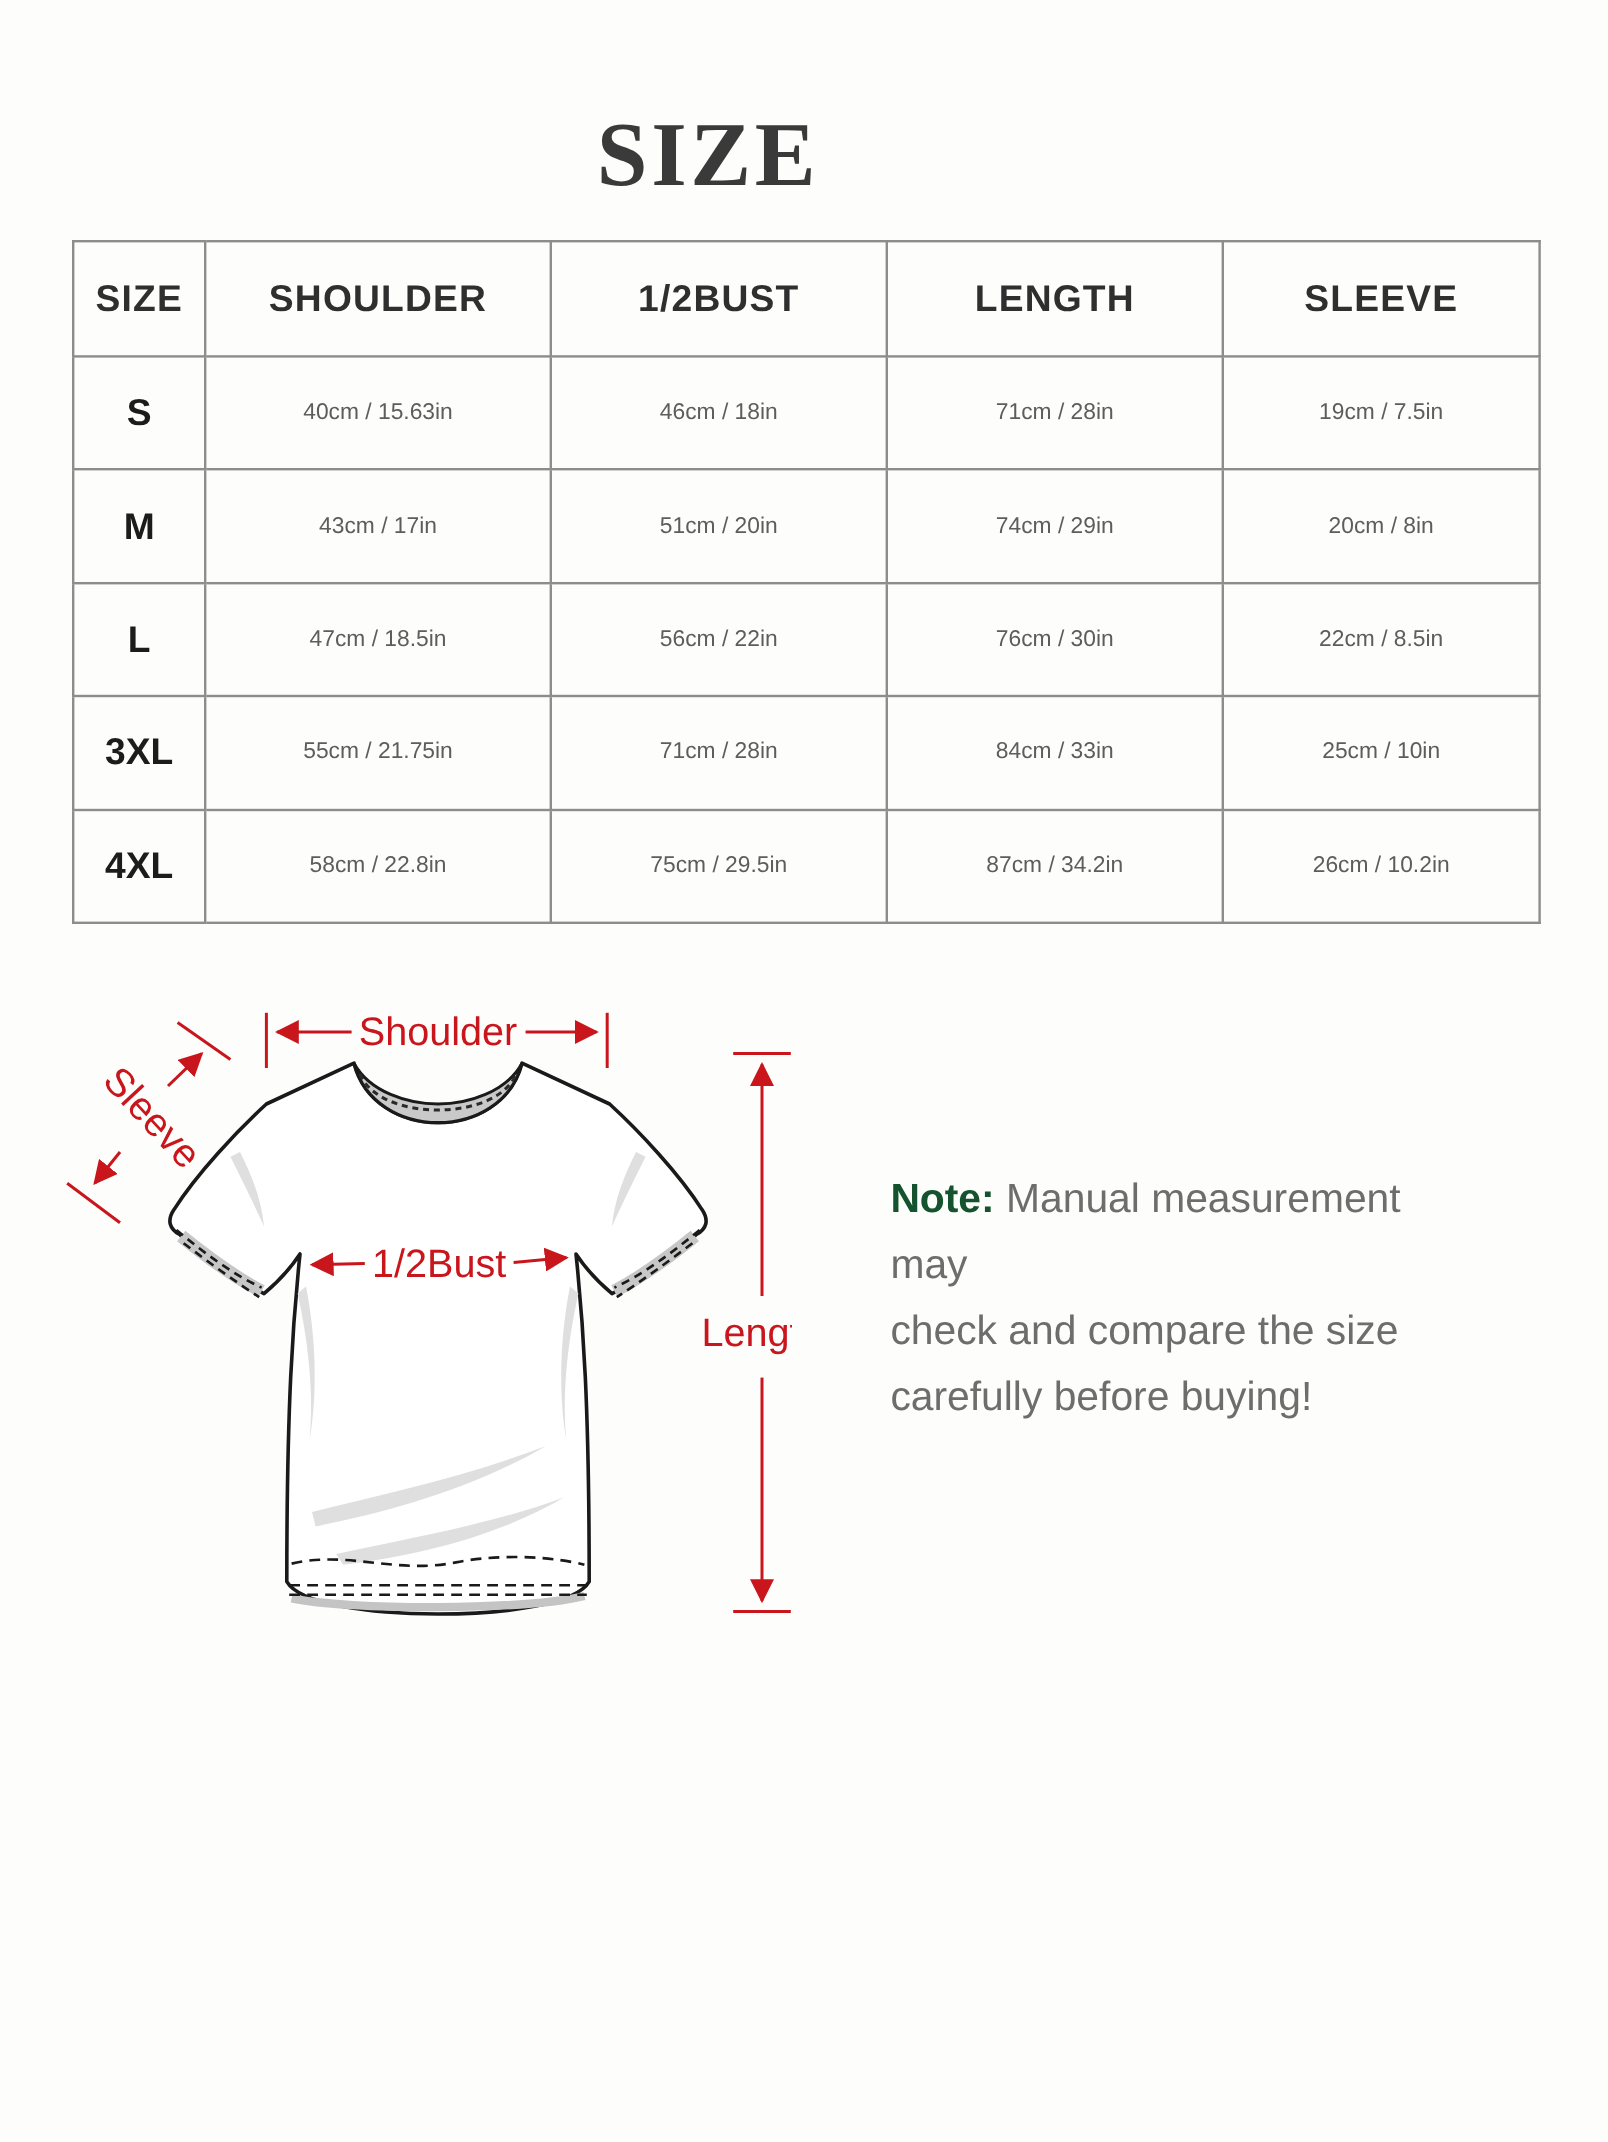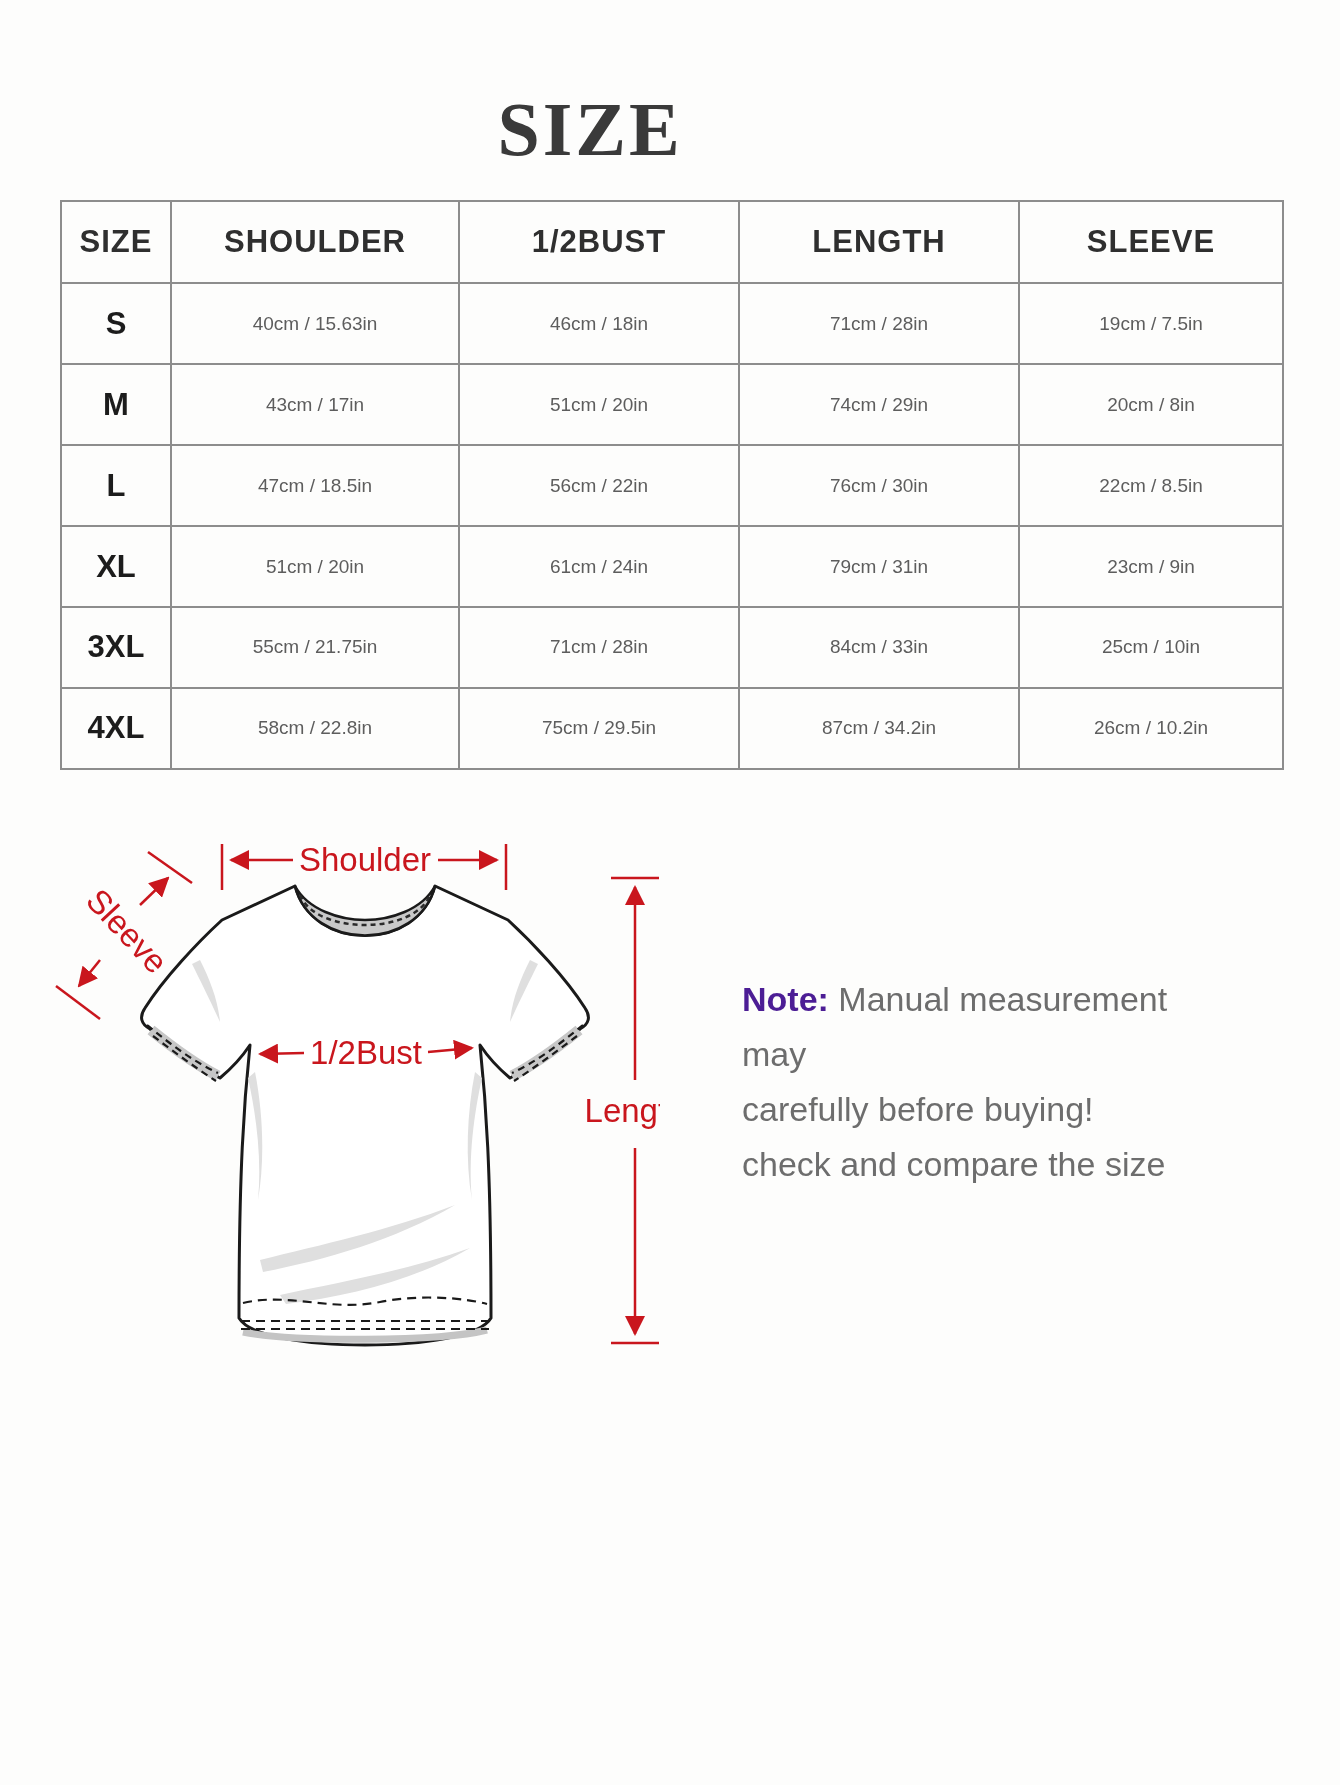--- a/index.html
+++ b/index.html
@@ -41,21 +41,21 @@
   td.val{
     font-size:19px;font-weight:normal;color:#5d5d5d;height:63px;
   }
   .diagram{
     position:absolute;left:50px;top:840px;width:610px;height:520px;
   }
   .note{
     position:absolute;left:742px;top:972px;width:480px;
     font-size:34px;line-height:55px;color:#6d6d6d;
   }
-  .note b{color:#4c1d95;font-weight:bold;}
+  .note b{color:#14532d;font-weight:bold;}
   .red-t{
     fill:#c9161d;
     font-family:"Liberation Sans", sans-serif;
     font-size:33px;
   }
 </style>
 </head>
 <body>
 
 <div class="page">
@@ -91,27 +91,20 @@
       <td class="val">51cm / 20in</td>
       <td class="val">74cm / 29in</td>
       <td class="val">20cm / 8in</td>
     </tr>
     <tr>
       <td class="size-col">L</td>
       <td class="val">47cm / 18.5in</td>
       <td class="val">56cm / 22in</td>
       <td class="val">76cm / 30in</td>
       <td class="val">22cm / 8.5in</td>
-    </tr>
-    <tr>
-      <td class="size-col">XL</td>
-      <td class="val">51cm / 20in</td>
-      <td class="val">61cm / 24in</td>
-      <td class="val">79cm / 31in</td>
-      <td class="val">23cm / 9in</td>
     </tr>
     <tr>
       <td class="size-col">3XL</td>
       <td class="val">55cm / 21.75in</td>
       <td class="val">71cm / 28in</td>
       <td class="val">84cm / 33in</td>
       <td class="val">25cm / 10in</td>
     </tr>
     <tr>
       <td class="size-col">4XL</td>
@@ -199,17 +192,17 @@
       <line x1="561" y1="38" x2="609" y2="38"></line>
       <line x1="585" y1="240" x2="585" y2="47" marker-end="url(#arr)"></line>
       <line x1="585" y1="308" x2="585" y2="494" marker-end="url(#arr)"></line>
       <line x1="561" y1="503" x2="609" y2="503"></line>
     </g>
     <text class="red-t" x="585" y="282" text-anchor="middle">Length</text>
   </svg>
 
   <div class="note">
     <div><b>Note:</b> <span>Manual measurement may</span></div>
+    <div>check and compare the size</div>
     <div>carefully before buying!</div>
-    <div>check and compare the size</div>
   </div>
 
 </div>
 
 </body></html>

